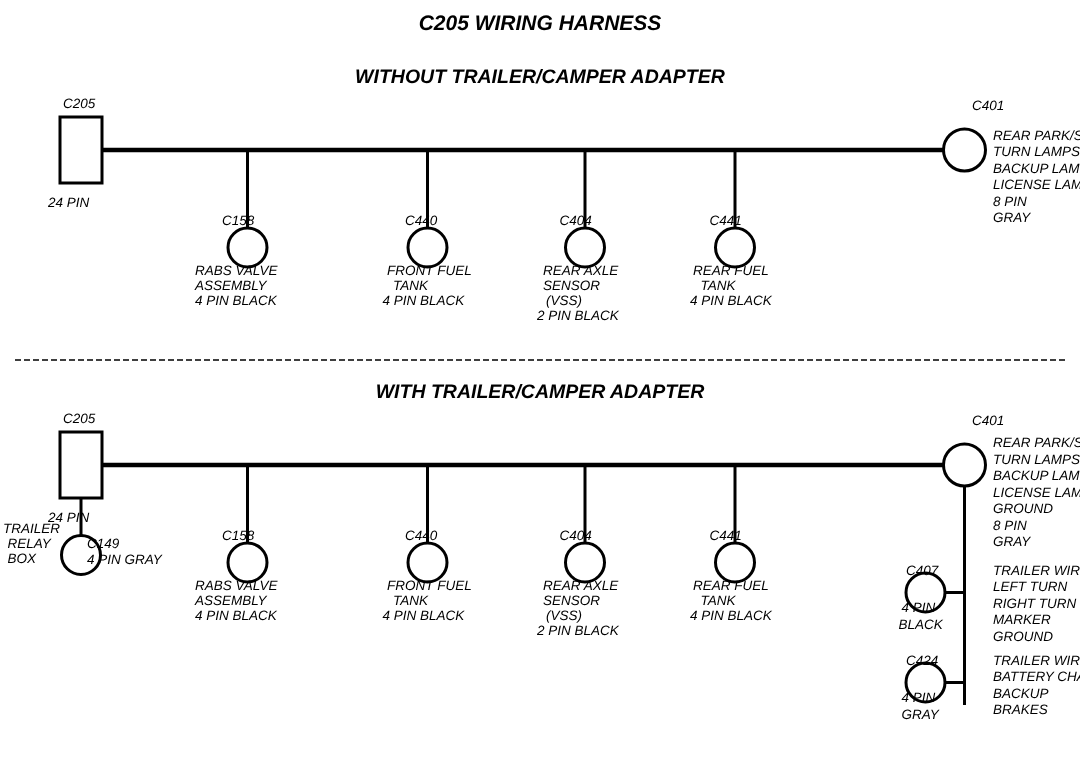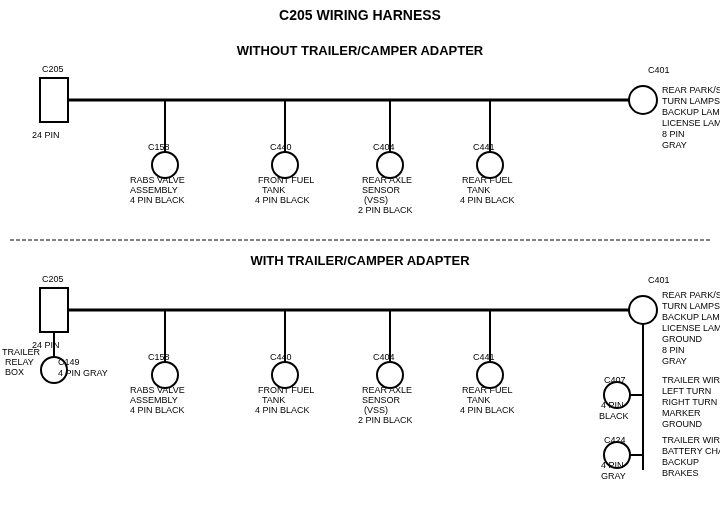--- a/index.html
+++ b/index.html
@@ -9,20 +9,21 @@
       background: #fff;
       font-family: Arial, sans-serif;
       font-size: 10px;
       position: relative;
       overflow: hidden;
     }
     .diagram-container {
       width: 720px;
       height: 517px;
       position: relative;
+      font-style: italic;
     }
     svg {
       position: absolute;
       top: 0;
       left: 0;
       width: 720px;
       height: 517px;
     }
     text {
       font-family: Arial, sans-serif;

